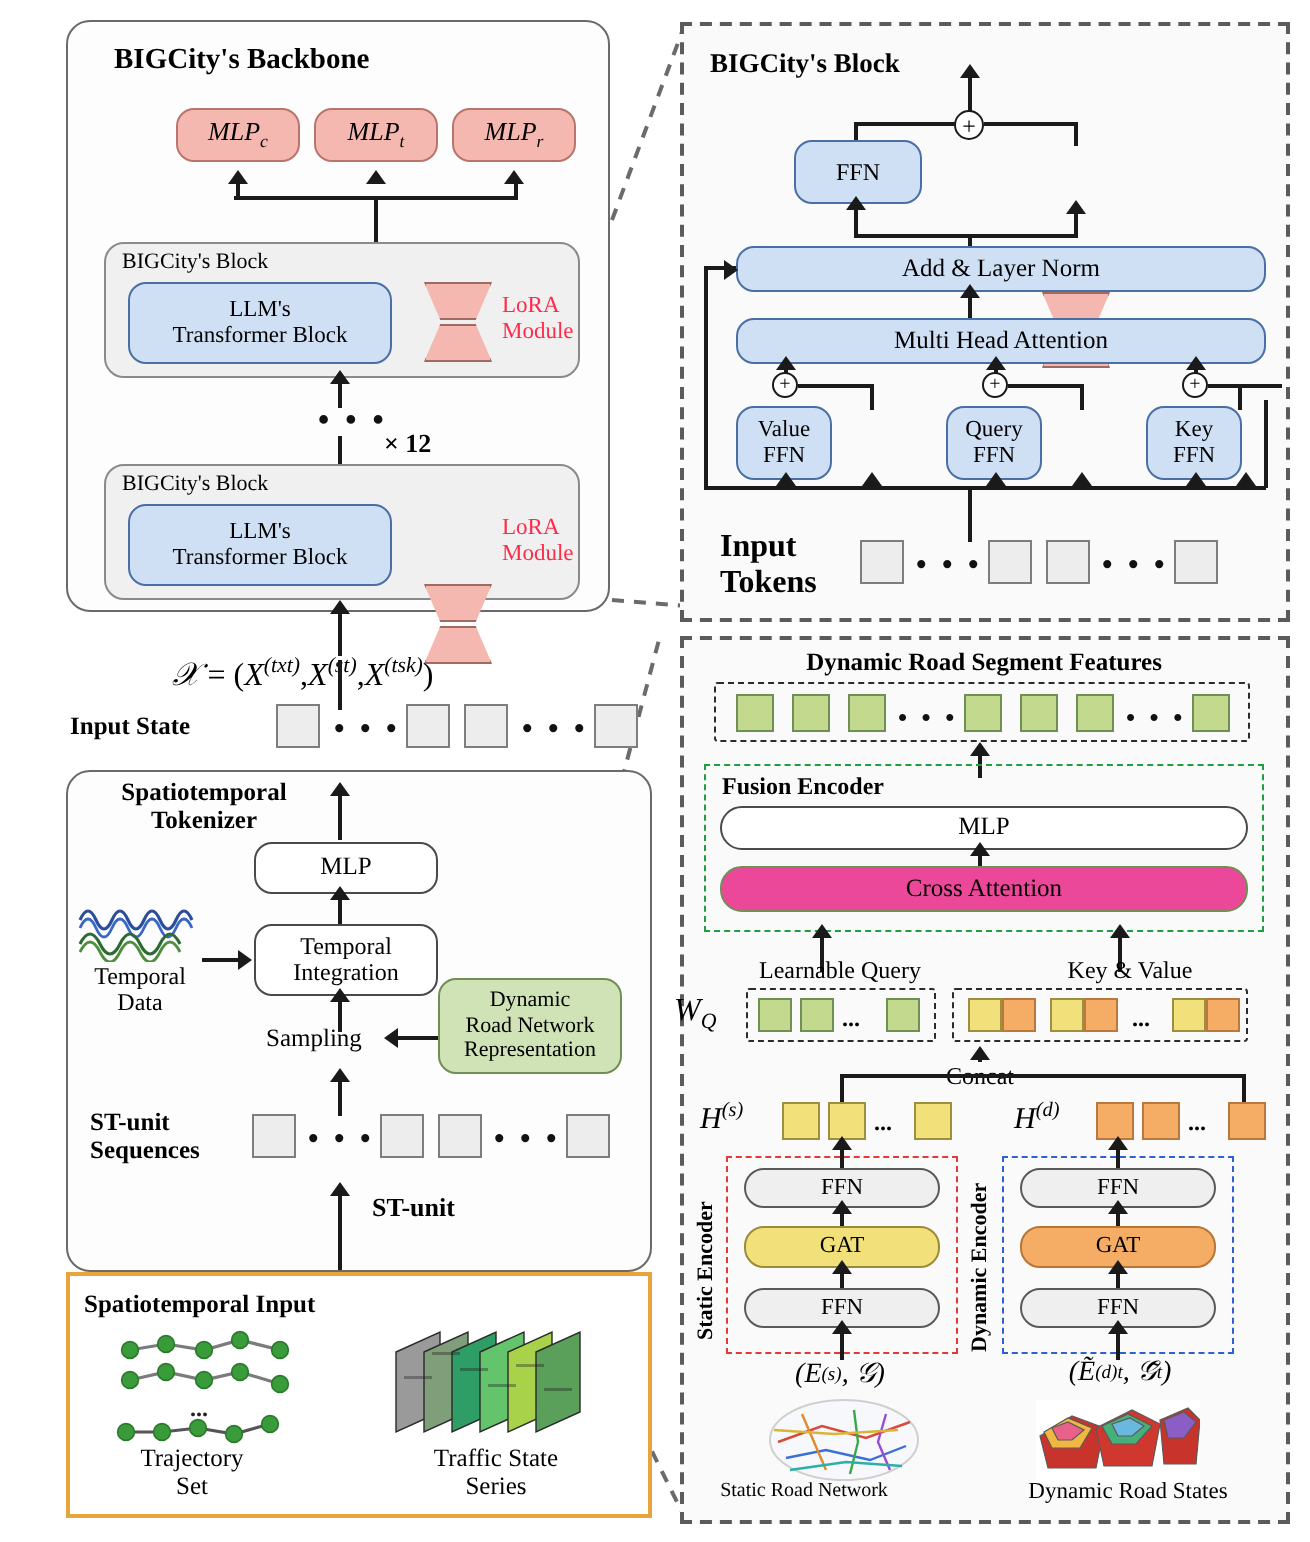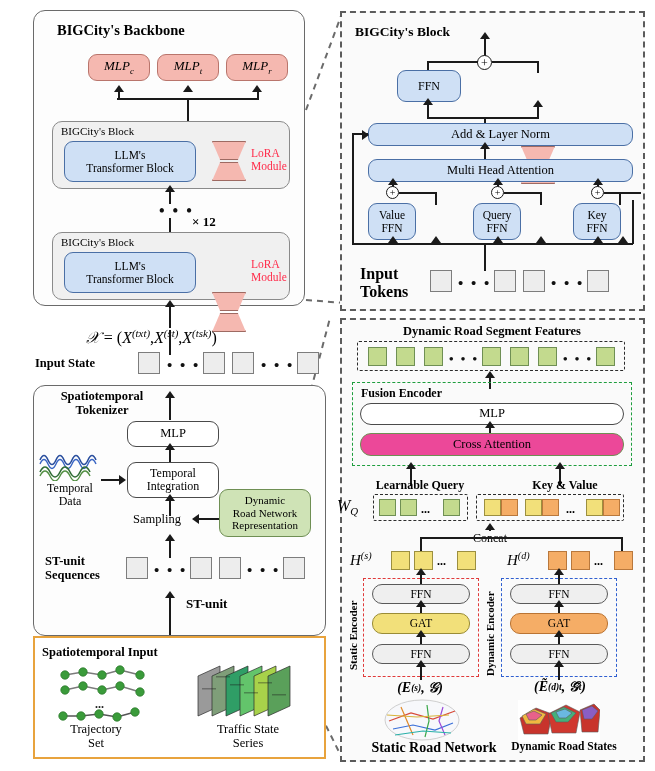--- a/index.html
+++ b/index.html
@@ -1,19 +1,19 @@
 <!DOCTYPE html>
 <html><head>
 <meta charset="utf-8">
 <style>
   html,body{margin:0;padding:0;background:#ffffff;}
   body{font-family:"Liberation Serif", serif;color:#000;}
   #page{position:relative;width:655px;height:771px;overflow:hidden;background:#fff;}
   .abs{position:absolute;box-sizing:border-box;}
-  .ctr{display:flex;align-items:center;justify-content:center;text-align:center;font-weight:bold;}
+  .ctr{display:flex;align-items:center;justify-content:center;text-align:center;}
   .bold{font-weight:bold;}
   
   .panel-round{border:1.6px solid #6a6a6a;border-radius:12px;background:#fdfdfd;}
   .panel-dash{border:2px dashed #5b5b5b;background:#fafafa;}
   .panel-orange{border:2px solid #E8A33D;background:#fff;}
   .inner-gray{background:#f0f0f0;border:1.4px solid #8a8a8a;border-radius:10px;}
   
   .bx{border:1.4px solid #5a5a5a;border-radius:9px;display:flex;align-items:center;justify-content:center;text-align:center;line-height:1.05;}
   .bx-blue{background:#cfe0f5;border-color:#4a6fa5;}
   .bx-pink{background:#f5b8b0;border-color:#b9756c;}
@@ -454,21 +454,21 @@
     <g stroke-width="1.2" fill="none">
       <path d="M6,24 L28,16 L50,22 L72,14" stroke="#d84a3a"></path>
       <path d="M10,32 L30,28 L52,33 L70,26" stroke="#3a6fd8"></path>
       <path d="M18,10 L24,24 L30,38" stroke="#e08a2a"></path>
       <path d="M44,8 L46,24 L42,40" stroke="#3aa84a"></path>
       <path d="M60,10 L56,24 L62,38" stroke="#9b4ad8"></path>
       <path d="M4,18 L34,20 L66,18" stroke="#d8b43a"></path>
       <path d="M12,38 L40,34 L68,36" stroke="#2ab0a8"></path>
     </g>
   </svg>
-  <div class="abs ctr" style="left:360px;top:740px;width:148px;font-size:14px;">Static Road Network</div>
+  <div class="abs ctr" style="left:328px;top:740px;width:148px;font-size:10px;">Static Road Network</div>
 
   <div class="abs dash-blue" style="left:501px;top:578px;width:116px;height:99px;"></div>
   <div class="abs vert-label" style="left:484px;top:582px;height:94px;">Dynamic Encoder</div>
   <div class="abs bx bx-gray" style="left:510px;top:584px;width:98px;height:20px;border-radius:10px;font-size:11.5px;">FFN</div>
   <div class="abs vln" style="left:558px;top:604px;height:10px;"></div>
   <div class="abs arw-up" style="left:554px;top:600px;"></div>
   <div class="abs bx bx-orange" style="left:510px;top:613px;width:98px;height:21px;border-radius:10px;font-size:11.5px;">GAT</div>
   <div class="abs vln" style="left:558px;top:634px;height:11px;"></div>
   <div class="abs arw-up" style="left:554px;top:630px;"></div>
   <div class="abs bx bx-gray" style="left:510px;top:644px;width:98px;height:20px;border-radius:10px;font-size:11.5px;">FFN</div>

